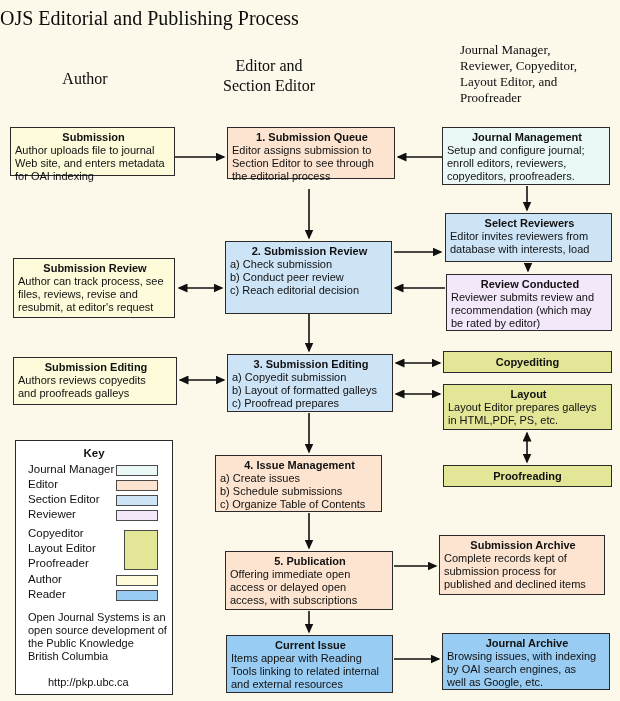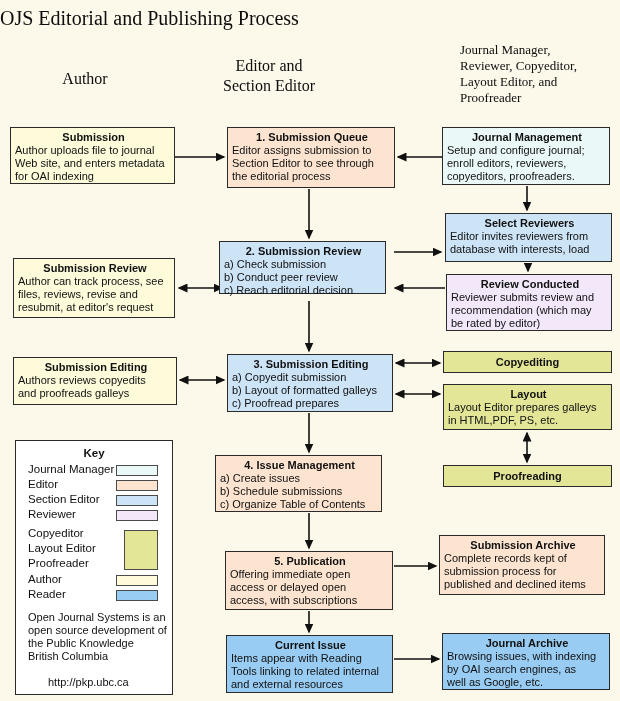--- a/index.html
+++ b/index.html
@@ -89,30 +89,30 @@
       <line x1="396" y1="394" x2="440" y2="394" marker-start="url(#ah)" marker-end="url(#ah)"></line>
       <line x1="527" y1="433" x2="527" y2="462" marker-start="url(#ah)" marker-end="url(#ah)"></line>
       <line x1="309" y1="413" x2="309" y2="452" marker-end="url(#ah)"></line>
       <line x1="309" y1="513" x2="309" y2="548" marker-end="url(#ah)"></line>
       <line x1="394" y1="566" x2="436" y2="566" marker-end="url(#ah)"></line>
       <line x1="309" y1="611" x2="309" y2="632" marker-end="url(#ah)"></line>
       <line x1="394" y1="659" x2="439" y2="659" marker-end="url(#ah)"></line>
     </g>
   </svg>
 
-  <div class="box bg-author" style="left:10px;top:127px;width:165px;height:57px">
+  <div class="box bg-author" style="left:10px;top:127px;width:165px;height:49px">
     <div class="bt">Submission</div>
     <div class="bb">
         <div>Author uploads file to journal</div>
         <div>Web site, and enters metadata</div>
         <div>for OAI indexing</div>
       </div>
   </div>
 
-  <div class="box bg-editor" style="left:227px;top:127px;width:168px;height:61px">
+  <div class="box bg-editor" style="left:227px;top:127px;width:168px;height:52px">
     <div class="bt">1. Submission Queue</div>
     <div class="bb">
         <div>Editor assigns submission to</div>
         <div>Section Editor to see through</div>
         <div>the editorial process</div>
       </div>
   </div>
 
   <div class="box bg-jm" style="left:442px;top:127px;width:168px;height:58px">
     <div class="bt">Journal Management</div>
@@ -133,21 +133,21 @@
 
   <div class="box bg-reviewer" style="left:446px;top:274px;width:166px;height:57px">
     <div class="bt">Review Conducted</div>
     <div class="bb">
         <div>Reviewer submits review and</div>
         <div>recommendation (which may</div>
         <div>be rated by editor)</div>
       </div>
   </div>
 
-  <div class="box bg-section" style="left:219px;top:241px;width:167px;height:53px">
+  <div class="box bg-section" style="left:225px;top:241px;width:167px;height:73px">
     <div class="bt">2. Submission Review</div>
     <div class="bb">
         <div>a) Check submission</div>
         <div>b) Conduct peer review</div>
         <div>c) Reach editorial decision</div>
       </div>
   </div>
 
   <div class="box bg-author" style="left:13px;top:258px;width:162px;height:60px">
     <div class="bt">Submission Review</div>

